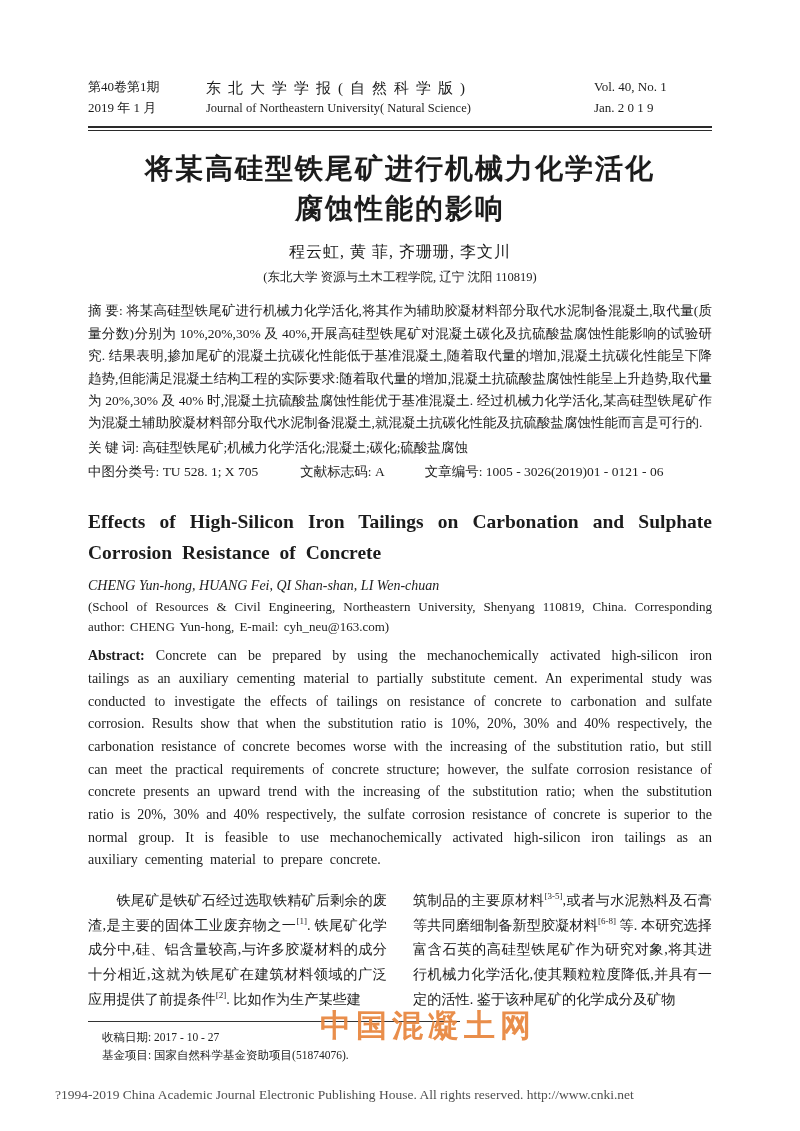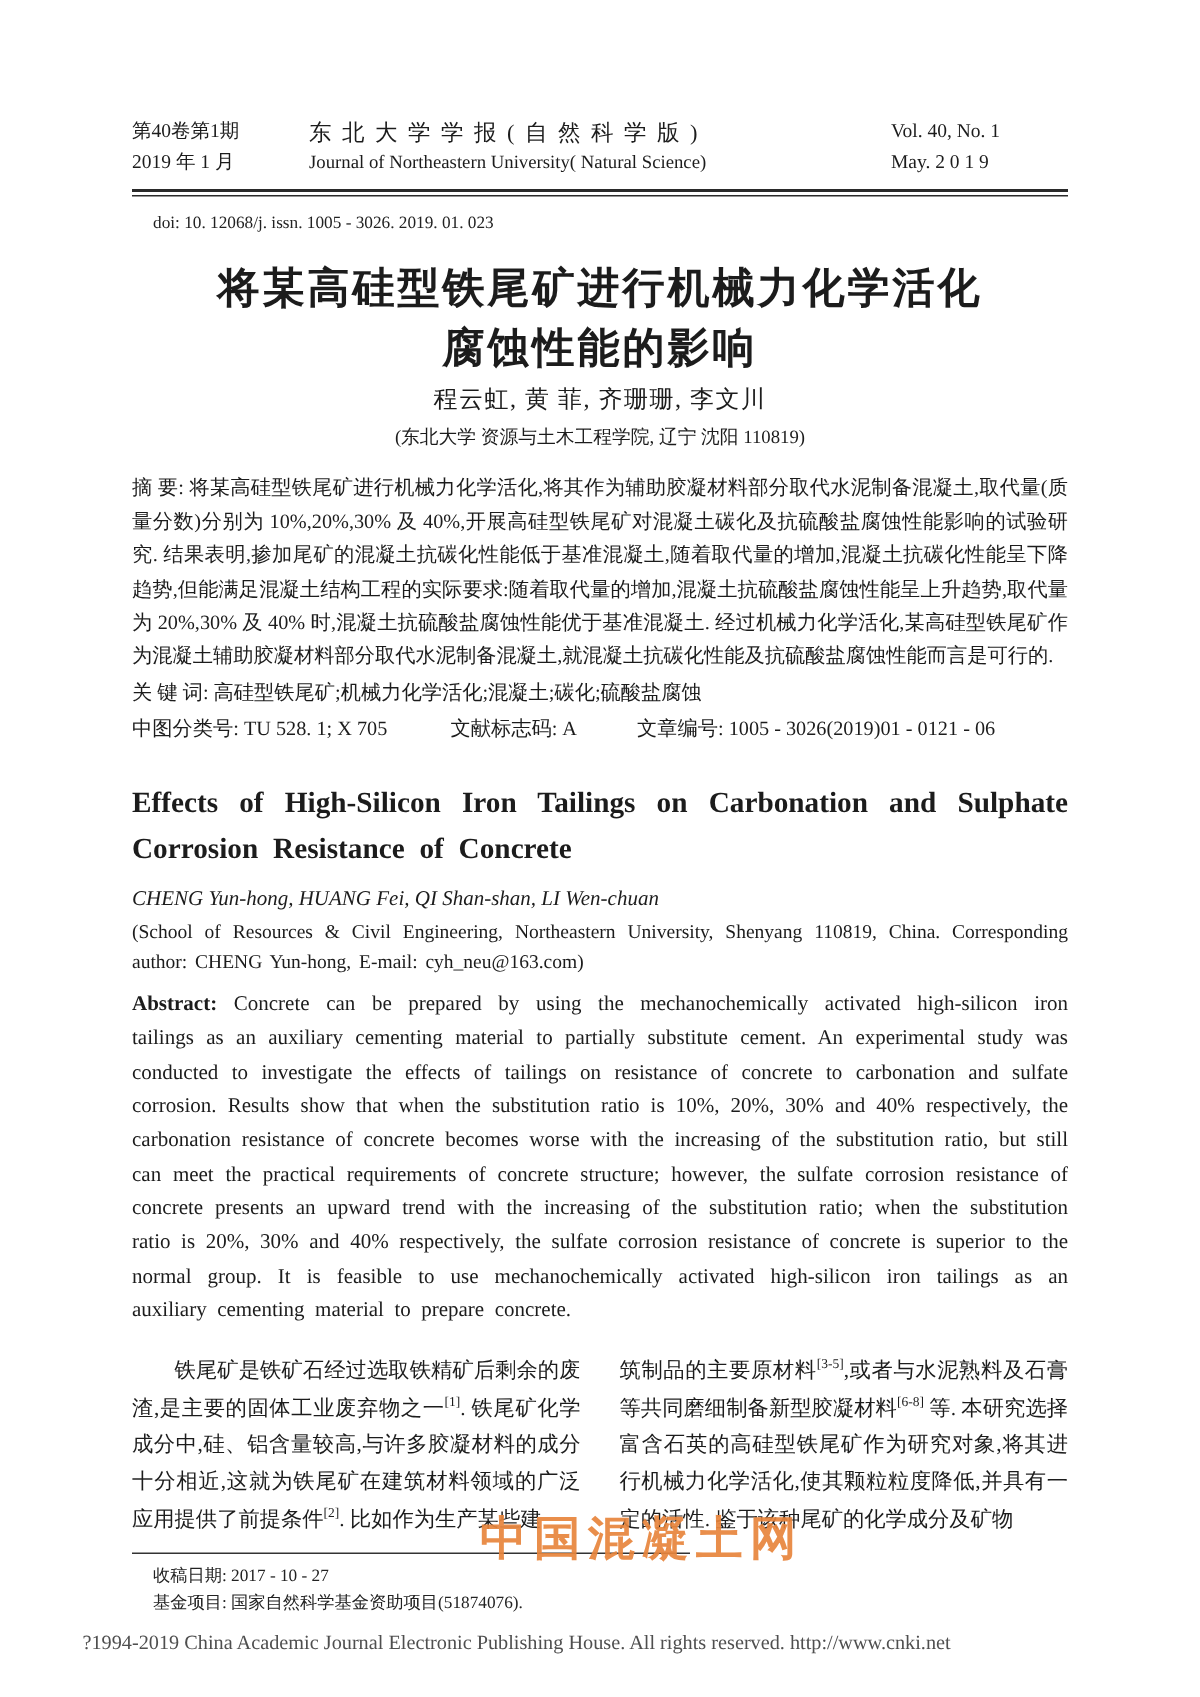--- a/index.html
+++ b/index.html
@@ -19,21 +19,21 @@
   .jheader .hleft { width: 118px; font-size: 13px; line-height: 1.65; white-space: nowrap; }
   .jheader .hcenter { flex: 1; text-align: left; }
   .jheader .hright { width: 118px; font-size: 13px; line-height: 1.65; white-space: nowrap; }
   .journal-cn { font-size: 15px; letter-spacing: 7px; white-space: nowrap; }
   .journal-en { font-size: 12.5px; margin-top: 3px; }
   .dbl-rule { margin-top: 7px; height: 5px; border-top: 2px solid #2a2a2a; border-bottom: 1px solid #2a2a2a; }
   .doi-line { margin-top: 12px; font-size: 11.5px; color: #222; padding-left: 14px; }
 
   
   .cn-title { margin-top: 18px; text-align: center; font-size: 28px; font-weight: bold; line-height: 1.42; letter-spacing: 2px; }
-  .cn-authors { margin-top: 4px; text-align: center; font-size: 16px; letter-spacing: 1px; }
+  .cn-authors { margin-top: 14px; text-align: center; font-size: 16px; letter-spacing: 1px; }
   .cn-affil { margin-top: 6px; text-align: center; font-size: 12.5px; }
 
   
   .cn-abs { margin-top: 14px; font-size: 13.5px; line-height: 1.66; text-align: justify; }
   .cn-abs .lbl { letter-spacing: 0; }
   .cn-keywords { font-size: 13.5px; line-height: 1.66; margin-top: 2px; }
   .cn-meta { font-size: 13.5px; line-height: 1.66; margin-top: 2px; display: flex; }
   .cn-meta span { white-space: nowrap; }
   .cn-meta .gap1 { width: 42px; }
   .cn-meta .gap2 { width: 40px; }
@@ -76,25 +76,24 @@
     <div class="hleft">
       <div>第40卷第1期</div>
       <div>2019 年 1 月</div>
     </div>
     <div class="hcenter">
       <div class="journal-cn">东北大学学报(自然科学版)</div>
       <div class="journal-en">Journal of Northeastern University( Natural Science)</div>
     </div>
     <div class="hright">
       <div>Vol. 40, No. 1</div>
-      <div>May.   2 0 1 9</div>
+      <div>Jan.   2 0 1 9</div>
     </div>
   </div>
   <div class="dbl-rule"></div>
-  <div class="doi-line">doi: 10. 12068/j. issn. 1005 - 3026. 2019. 01. 023</div>
 
   <div class="cn-title">
     <div>将某高硅型铁尾矿进行机械力化学活化</div>
     <div>腐蚀性能的影响</div>
   </div>
   <div class="cn-authors">程云虹, 黄  菲, 齐珊珊, 李文川</div>
   <div class="cn-affil">(东北大学 资源与土木工程学院, 辽宁 沈阳  110819)</div>
 
   <div class="cn-abs"><span class="lbl">摘   要: </span><span>将某高硅型铁尾矿进行机械力化学活化,将其作为辅助胶凝材料部分取代水泥制备混凝土,取代量(质量分数)分别为 10%,20%,30% 及 40%,开展高硅型铁尾矿对混凝土碳化及抗硫酸盐腐蚀性能影响的试验研究. 结果表明,掺加尾矿的混凝土抗碳化性能低于基准混凝土,随着取代量的增加,混凝土抗碳化性能呈下降趋势,但能满足混凝土结构工程的实际要求:随着取代量的增加,混凝土抗硫酸盐腐蚀性能呈上升趋势,取代量为 20%,30% 及 40% 时,混凝土抗硫酸盐腐蚀性能优于基准混凝土. 经过机械力化学活化,某高硅型铁尾矿作为混凝土辅助胶凝材料部分取代水泥制备混凝土,就混凝土抗碳化性能及抗硫酸盐腐蚀性能而言是可行的.</span></div>
   <div class="cn-keywords"><span class="lbl">关  键  词: </span><span>高硅型铁尾矿;机械力化学活化;混凝土;碳化;硫酸盐腐蚀</span></div>

